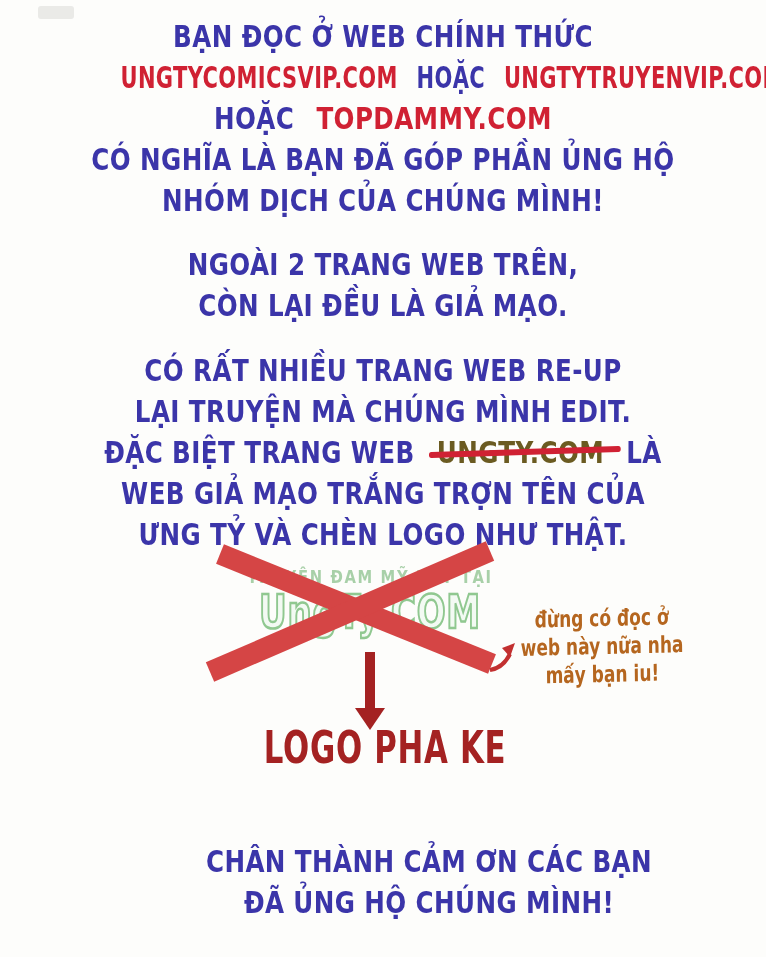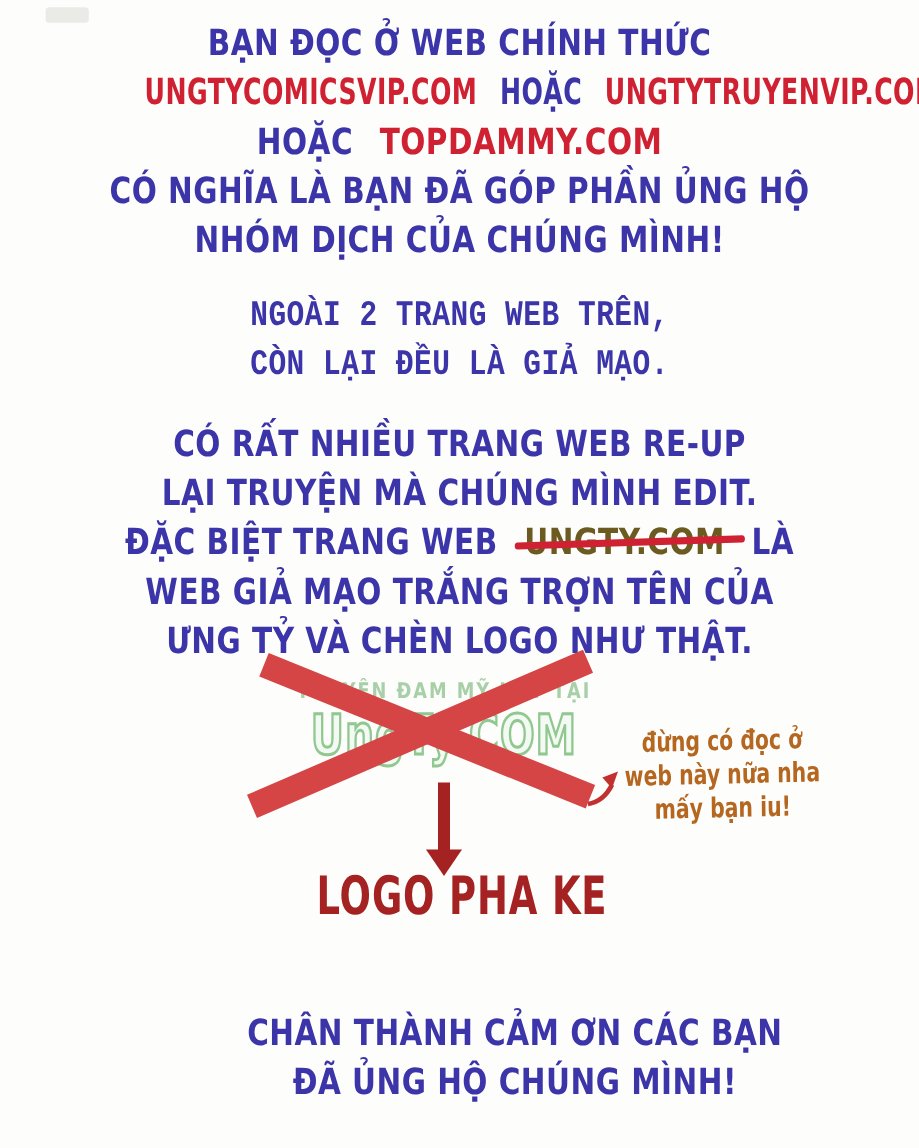--- a/index.html
+++ b/index.html
@@ -30,21 +30,21 @@
     color:#6b5b21;
     position:relative;
   }
   .strike::after {
     content:""; position:absolute;
     left:-10px; right:-20px; top:17px; height:6px;
     background:#d02133; border-radius:3px;
     transform:rotate(-1.5deg);
   }
   #top-block    { top:16px; }
-  #notice-block { top:244px;font-family:Liberation Mono, monospace; }
+  #notice-block { top:244px; }
   #warning-block{ top:350px; }
   #thanks-block { top:841px;padding-left:46px; }
 
   #fake-logo {
     position:absolute; left:170px; top:566px; width:400px;
     text-align:center; z-index:1;
   }
   .logo-tagline {
     font-size:18px; color:#a8d0a8; letter-spacing:2px;
     white-space:nowrap; transform:scaleX(0.82);

